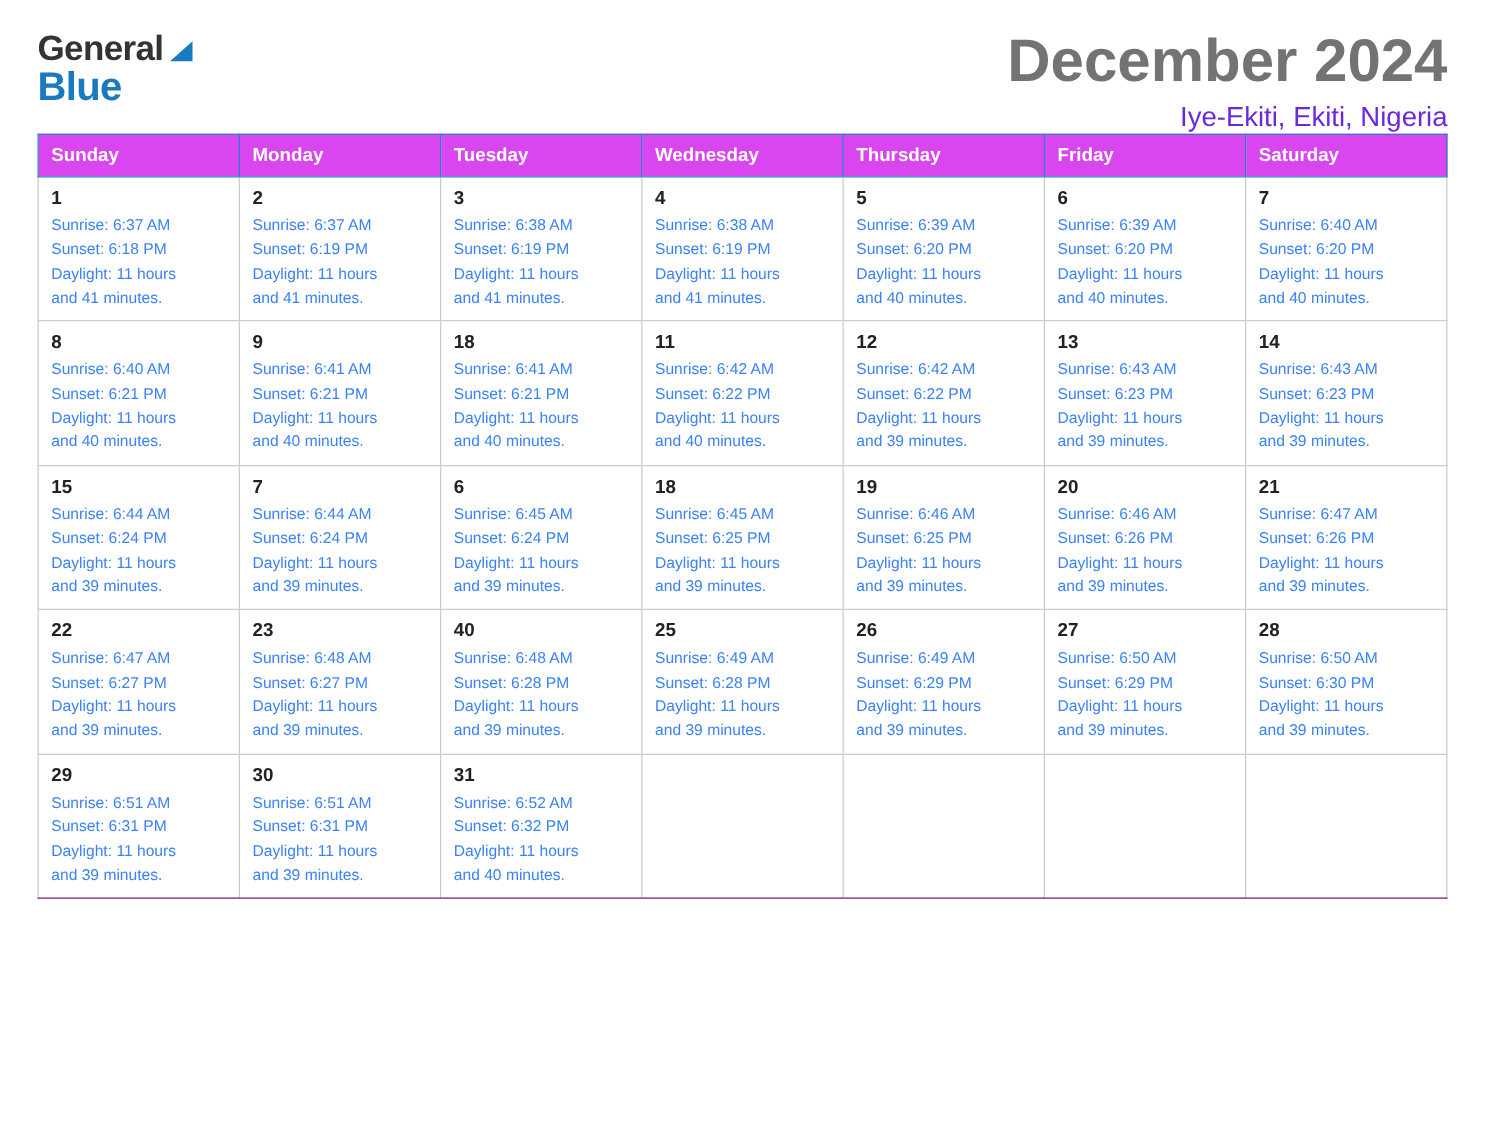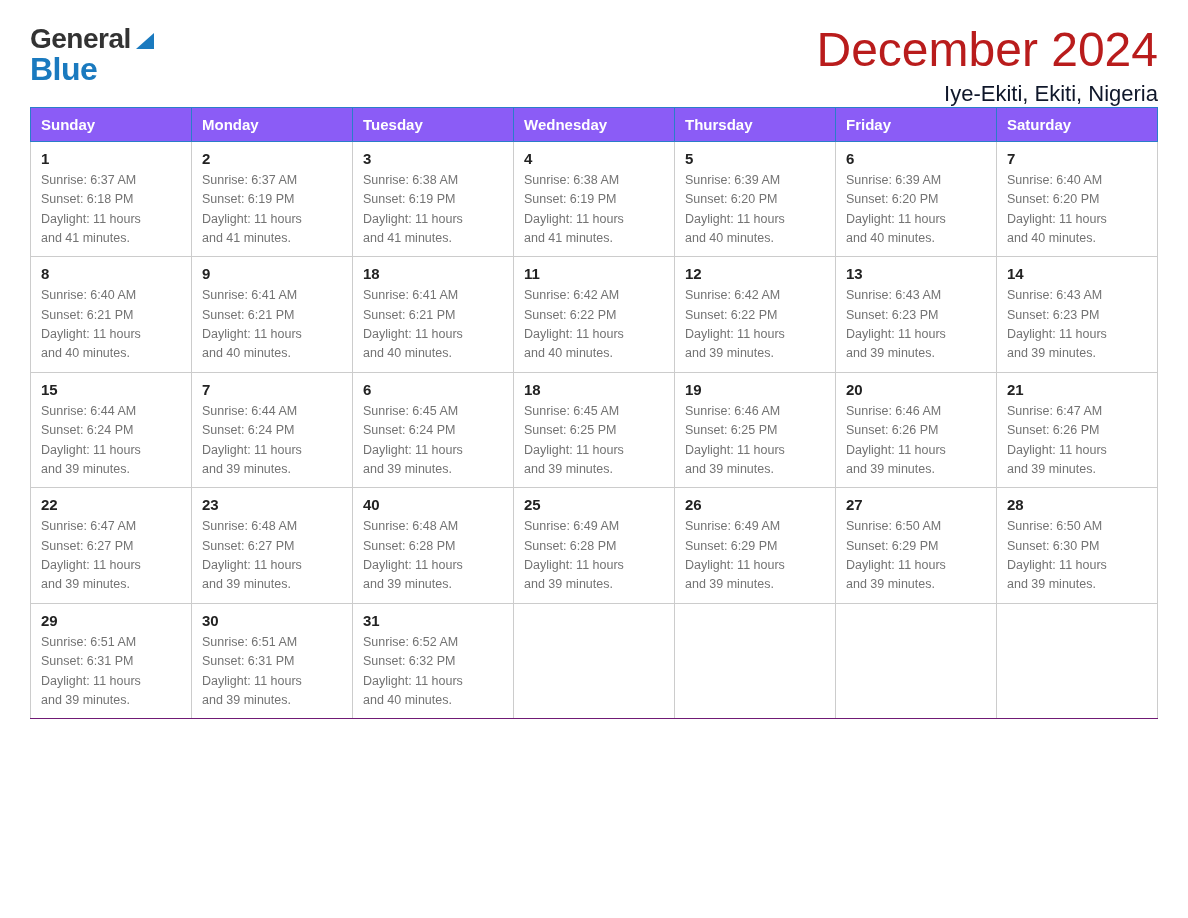--- a/index.html
+++ b/index.html
@@ -31,36 +31,36 @@
       font-size: 32px;
       font-weight: bold;
       color: #1a7abf;
       letter-spacing: -0.5px;
     }
     .title-block {
       text-align: right;
     }
     .month-year {
       font-size: 48px;
-      font-weight: normal;
-      color: #b91c1c;
+      font-weight: bold;
+      color: #737373;
       line-height: 1.1;
     }
     .location {
       font-size: 22px;
-      color: #0f172a;
+      color: #6d28d9;
       margin-top: 4px;
     }
     .calendar-table {
       width: 100%;
       border-collapse: collapse;
       table-layout: fixed;
     }
     .calendar-table th {
-      background-color: #8b5cf6;
+      background-color: #d946ef;
       color: #fff;
       font-size: 15px;
       font-weight: 600;
       padding: 8px 10px;
       text-align: left;
       border: 1px solid #2a7dc9;
     }
     .calendar-table td {
       vertical-align: top;
       padding: 8px 10px;
@@ -72,21 +72,21 @@
     }
     .day-number {
       font-size: 15px;
       font-weight: 600;
       margin-bottom: 4px;
       color: #222;
     }
     .day-info {
       font-size: 12.5px;
       line-height: 1.55;
-      color: #737373;
+      color: #3b82f6;
     }
     .empty-cell {
       background: #fff;
     }
     .calendar-table tr:last-child td {
       border-bottom: 1px solid #701a75;
     }
   </style>
 </head>
 <body>

